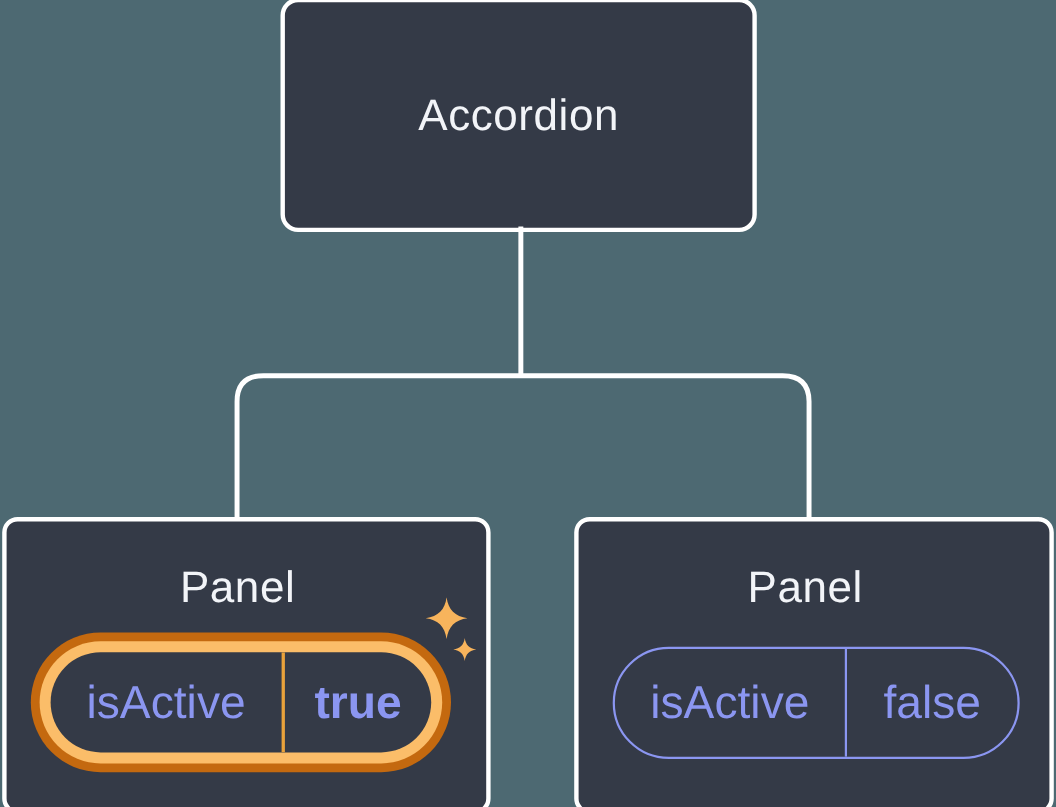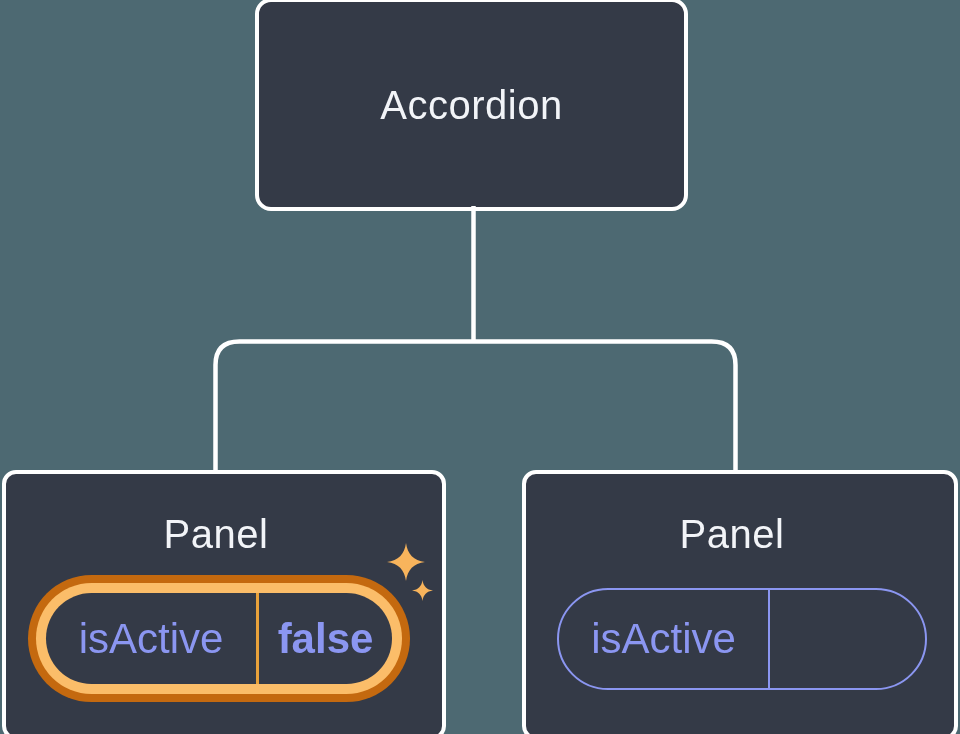--- a/index.html
+++ b/index.html
@@ -76,35 +76,36 @@
   </svg>
 
   <div class="node" id="panel-active">
     <div class="node-title panel-title">Panel</div>
 
     <div class="pill-active">
       <div class="pill-active-mid">
         <div class="pill-active-inner">
           <div class="pill-cell pill-cell-name">isActive</div>
           <div class="pill-divider-active"></div>
-          <div class="pill-cell pill-cell-value">false</div>
+          <div class="pill-cell pill-cell-value">true</div>
         </div>
       </div>
     </div>
 
     <svg class="sparkle sparkle-big" width="38" height="38" viewBox="0 0 100 100">
       <path d="M50 0C54 30 70 46 100 50C70 54 54 70 50 100C46 70 30 54 0 50C30 46 46 30 50 0Z"></path>
     </svg>
     <svg class="sparkle sparkle-small" width="21" height="21" viewBox="0 0 100 100">
       <path d="M50 0C54 30 70 46 100 50C70 54 54 70 50 100C46 70 30 54 0 50C30 46 46 30 50 0Z"></path>
     </svg>
   </div>
 
   <div class="node" id="panel-inactive">
     <div class="node-title panel-title">Panel</div>
 
     <div class="pill-inactive">
       <div class="pill-cell pill-cell-name">isActive</div>
       <div class="pill-divider-inactive"></div>
+      <div class="pill-cell pill-cell-value">false</div>
     </div>
   </div>
 
 </div>
 
 </body></html>

